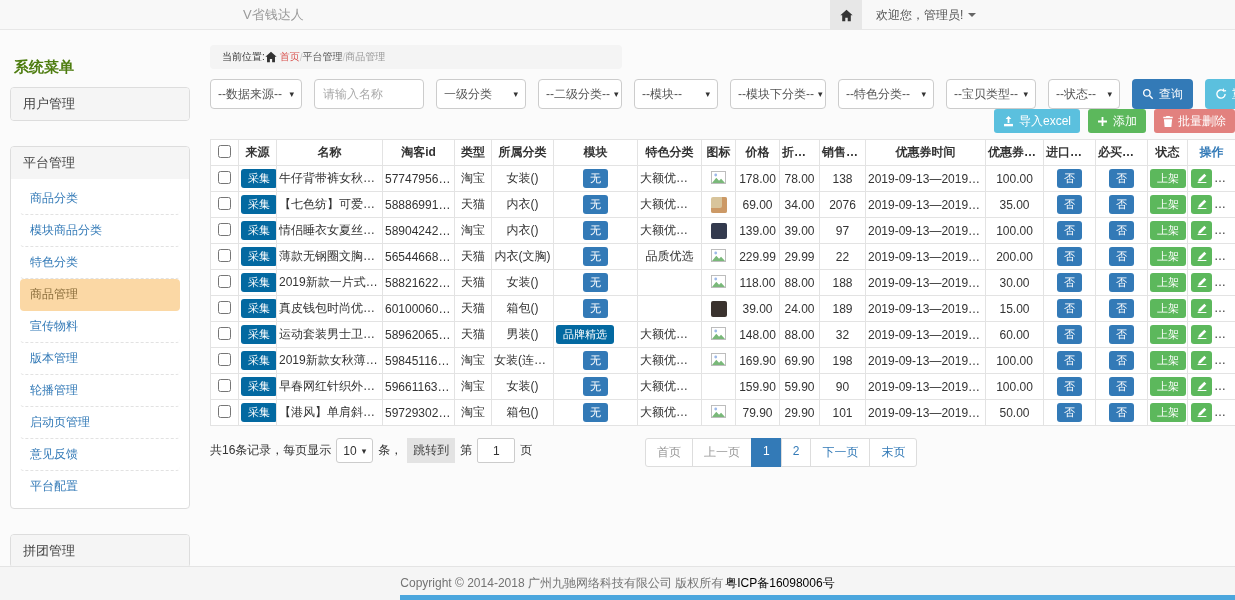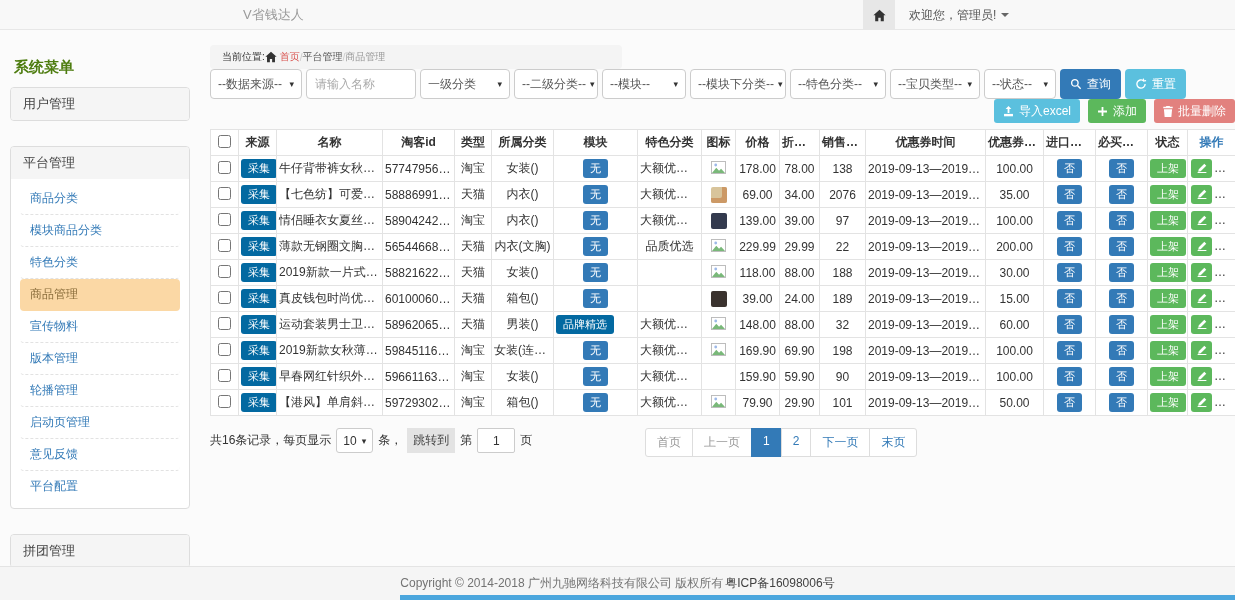--- a/index.html
+++ b/index.html
@@ -2,21 +2,21 @@
 <html><head>
 <meta charset="utf-8">
 <style>
 *{box-sizing:border-box;margin:0;padding:0}
 html,body{width:1235px;height:600px}
 body{font-family:"Liberation Sans","DejaVu Sans",sans-serif;background:#fff}
 .page{position:relative;width:1235px;height:600px;overflow:hidden;background:#fbfbfb}
 
 .topbar{position:absolute;top:0;left:0;right:0;height:30px;background:#f8f8f8;border-bottom:1px solid #e7e7e7;z-index:4}
 .brand{position:absolute;left:243px;top:0;line-height:30px;font-size:13px;color:#9a9a9a}
-.topbar-right{position:absolute;left:863px;top:0;height:30px;display:flex;align-items:center}
+.topbar-right{position:absolute;left:830px;top:0;height:30px;display:flex;align-items:center}
 .home-btn{width:32px;height:30px;background:#e7e7e7;display:flex;align-items:center;justify-content:center;cursor:pointer}
 .welcome{margin-left:14px;font-size:12px;color:#555;display:flex;align-items:center;gap:5px;cursor:pointer}
 .caret{width:0;height:0;border-left:4px solid transparent;border-right:4px solid transparent;border-top:4px solid #666}
 
 .sidebar{position:absolute;top:50px;left:10px;width:180px;z-index:1}
 .sidebar-title{font-size:15px;font-weight:bold;color:#4d7c0f;padding:8px 4px 10px}
 .panel{background:#fff;border:1px solid #ddd;border-radius:4px;margin-bottom:25px;overflow:hidden}
 .panel-head{background:#f5f5f5;padding:7px 12px;font-size:13px;color:#444;cursor:pointer}
 .panel-body{padding:4px 9px 6px}
 .sub-item{padding:7px 10px;font-size:12px;color:#337ab7;border-bottom:1px dashed #e2e2e2;cursor:pointer;border-radius:4px}
@@ -24,21 +24,21 @@
 .sub-item.active{background:#fbd8a5;color:#8a6d3b;border-bottom-color:transparent}
 
 .content{position:absolute;top:45px;left:210px;width:1025px;z-index:1}
 .breadcrumb{width:412px;background:#f4f4f4;border-radius:4px;padding:5px 12px;font-size:10px;color:#333;display:flex;align-items:center;}
 .breadcrumb .sep{color:#ccc}
 .crumb-home-link{color:#d9534f;cursor:pointer;display:flex;align-items:center;gap:3px;text-decoration:none}
 .crumb-home-link .txt{color:#d9534f}
 .crumb-mid{color:#555;cursor:pointer}
 .crumb-cur{color:#999}
 
-.filter-row{display:flex;align-items:center;gap:4px}
+.filter-row{margin-top:10px;display:flex;align-items:center;gap:12px}
 .f-select{height:30px;border:1px solid #ccc;border-radius:4px;background:#fff;display:flex;align-items:center;justify-content:space-between;padding:0 7px;font-size:12px;color:#555;cursor:pointer;gap:4px;flex:none;overflow:hidden;white-space:nowrap}
 .f-select .car{color:#333;font-style:normal;font-size:9px}
 .f-input{height:30px;width:110px;border:1px solid #ccc;border-radius:4px;padding:0 8px;font-size:12px;color:#555;flex:none}
 .f-input::placeholder{color:#aaa}
 .btn{height:30px;border:none;border-radius:4px;color:#fff;font-size:12px;padding:0 10px;display:inline-flex;align-items:center;gap:5px;cursor:pointer;flex:none}
 .btn-primary{background:#337ab7}
 .btn-info{background:#5bc0de}
 .btn-success{background:#5cb85c}
 .btn-danger-light{background:#e2817e}
 .btn-sm{height:24px;border-radius:3px;padding:0 9px}
@@ -68,21 +68,21 @@
 .jump-btn{background:#e3e3e3;padding:4px 6px;color:#444;cursor:pointer}
 .jump-input{width:38px;height:25px;border:1px solid #ccc;border-radius:2px;text-align:center;font-size:12px;color:#333;background:#fff}
 .pager{position:absolute;left:435px;top:0;display:flex}
 .pg{border:1px solid #ddd;background:#fff;padding:5px 11px;margin-left:-1px;color:#337ab7;cursor:pointer;font-size:12px}
 .pg.disabled{color:#999}
 .pg.active{background:#337ab7;color:#fff;border-color:#337ab7}
 .pg:first-child{border-radius:3px 0 0 3px;margin-left:0}
 .pg:last-child{border-radius:0 3px 3px 0}
 
 .footer{position:absolute;top:566px;left:0;right:0;height:34px;background:#f5f5f5;border-top:1px solid #e4e4e4;z-index:5;display:flex;align-items:center;justify-content:center;font-size:12px;color:#737373;gap:2px}
-.footer a{color:#404040;text-decoration:none;cursor:pointer}
+.footer a{color:#000000;text-decoration:none;cursor:pointer}
 .bottom-strip{position:absolute;bottom:0;left:400px;right:0;height:5px;background:#4ba6dd;z-index:6}
 </style>
 </head>
 <body>
 
 <div class="page">
 
   <header class="topbar">
     <div class="brand">V省钱达人</div>
     <div class="topbar-right">

